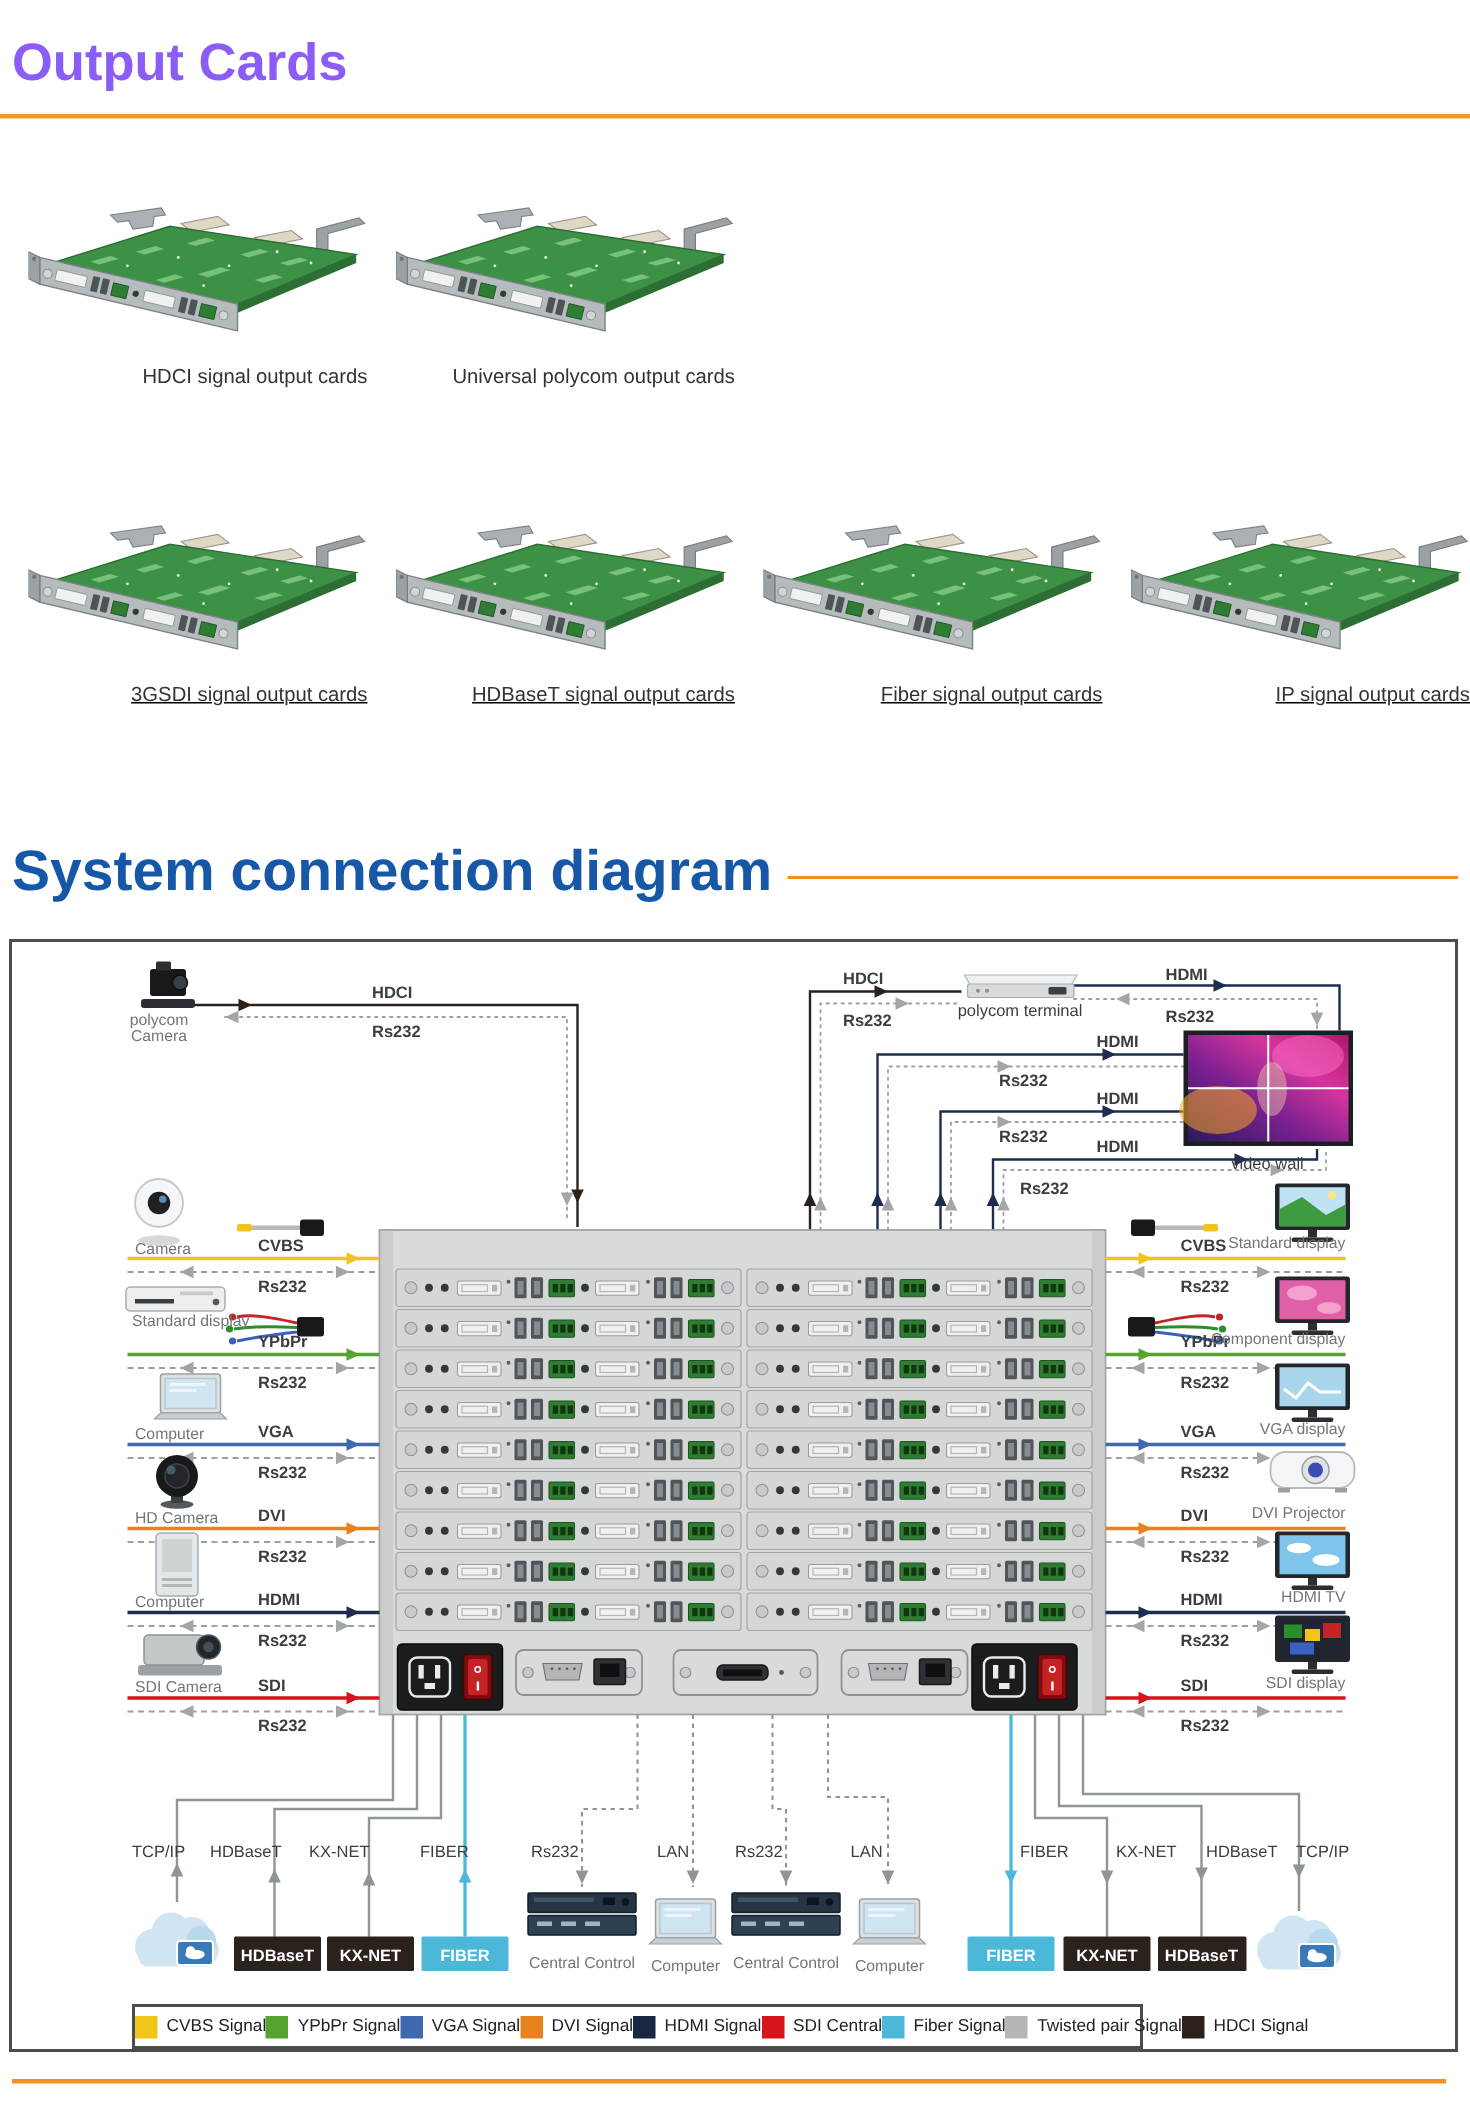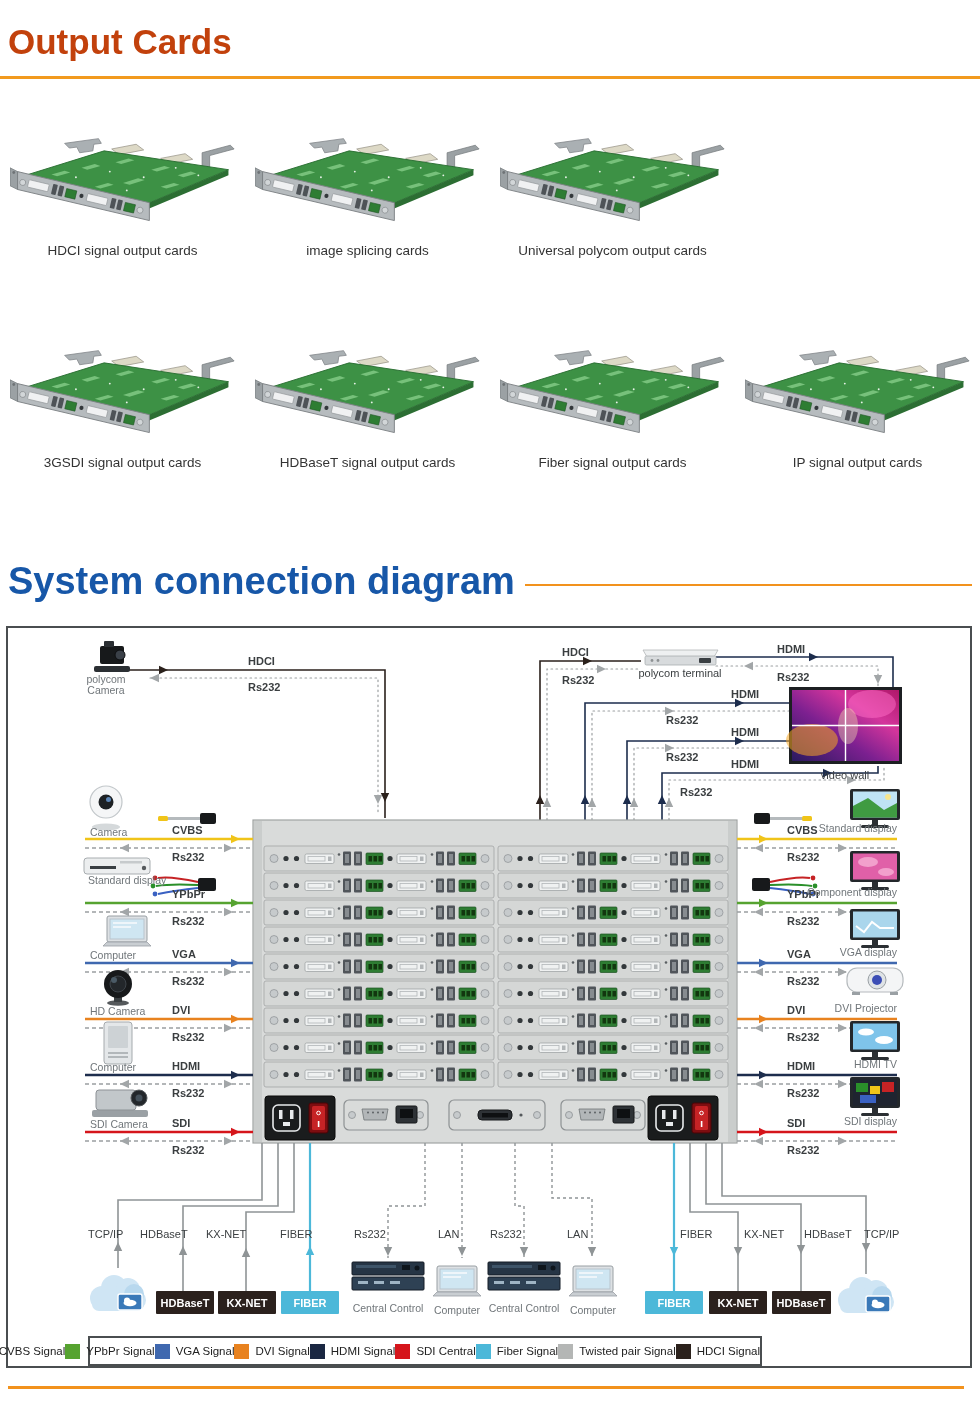--- a/index.html
+++ b/index.html
@@ -1,32 +1,32 @@
 <!DOCTYPE html>
 <html><head>
 <meta charset="utf-8">
 <style>
   html,body{margin:0;padding:0;background:#fff;}
   .page{position:relative;width:980px;height:1416px;background:#fff;overflow:hidden;
         font-family:"Liberation Sans",sans-serif;}
-  .h1{position:absolute;left:8px;top:22px;font-size:35px;font-weight:700;color:#c2410c;margin:0;}
+  .h1{position:absolute;left:8px;top:22px;font-size:35px;font-weight:700;color:#8b5cf6;margin:0;}
   .rule1{position:absolute;left:0;top:76px;width:980px;height:3px;background:#f29a1e;}
   .cards-row{position:absolute;left:0;width:980px;display:flex;}
   .cards-row.r1{top:128px;}
-  .cards-row.r2{top:340px;}
-  .card{width:245px;display:flex;flex-direction:column;align-items:center;}
+  .cards-row.r2{top:340px;text-decoration:underline;}
+  .card{width:245px;display:flex;flex-direction:column;align-items:flex-end;}
   .cardimg{width:226px;height:106px;}
   .card-label{margin-top:9px;font-size:13.5px;color:#333;text-align:center;white-space:nowrap;}
   .h2row{position:absolute;left:8px;top:560px;width:964px;display:flex;align-items:center;}
   .h2{font-size:38px;font-weight:700;color:#1757a8;margin:0;white-space:nowrap;}
   .h2line{flex:1;height:2px;background:#f2921d;margin-left:10px;margin-top:6px;}
   .diagram{position:absolute;left:6px;top:626px;width:966px;height:742px;}
   .diagram svg{display:block;}
   .legend{position:absolute;left:88px;top:1336px;width:674px;height:30px;border:2px solid #4a4e50;
-          display:flex;align-items:center;justify-content:flex-end;background:#fff;box-sizing:border-box;}
+          display:flex;align-items:center;justify-content:flex-start;background:#fff;box-sizing:border-box;}
   .legend-item{display:flex;align-items:center;}
   .sw{display:inline-block;width:15px;height:15px;margin-right:6px;}
   .legend-label{font-size:11.5px;color:#222;white-space:nowrap;}
   .rule2{position:absolute;left:8px;top:1386px;width:956px;height:2.5px;background:#f2921d;}
   
   text{font-family:"Liberation Sans",sans-serif;}
   .sig{font-size:11px;font-weight:700;fill:#3a3e40;}
   .lbl{font-size:11px;fill:#3a3e40;}
   .dev{font-size:10.5px;fill:#70767a;}
   .boxt{font-size:11px;font-weight:700;fill:#ffffff;}
@@ -85,26 +85,20 @@
 
   <h1 class="h1">Output Cards</h1>
   <div class="rule1"></div>
 
   <div class="cards-row r1">
     <div class="card">
       <svg class="cardimg" viewBox="0 0 240 112">
           <use href="#cardart"></use>
         </svg>
       <div class="card-label">HDCI signal output cards</div>
-    </div>
-    <div class="card">
-      <svg class="cardimg" viewBox="0 0 240 112">
-          <use href="#cardart"></use>
-        </svg>
-      <div class="card-label">image splicing cards</div>
     </div>
     <div class="card">
       <svg class="cardimg" viewBox="0 0 240 112">
           <use href="#cardart"></use>
         </svg>
       <div class="card-label">Universal polycom output cards</div>
     </div>
   </div>
 
   <div class="cards-row r2">

